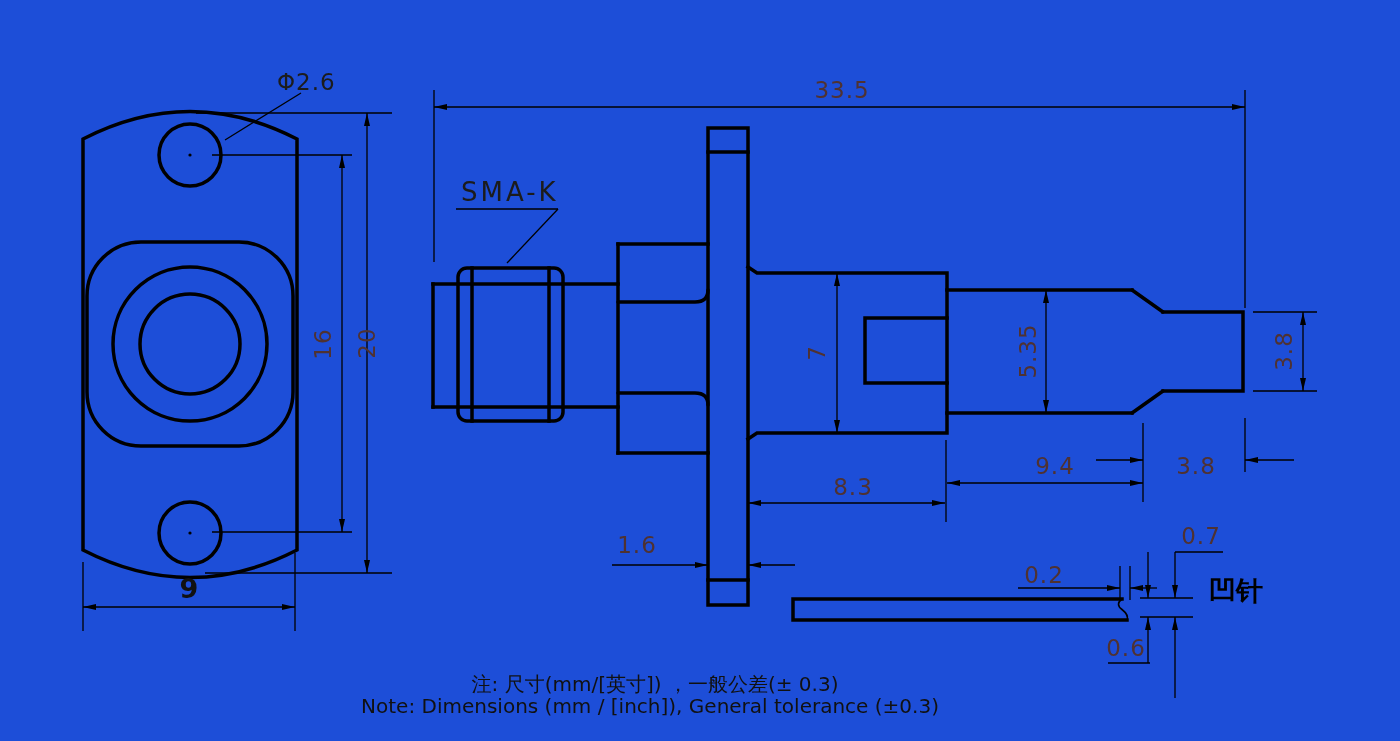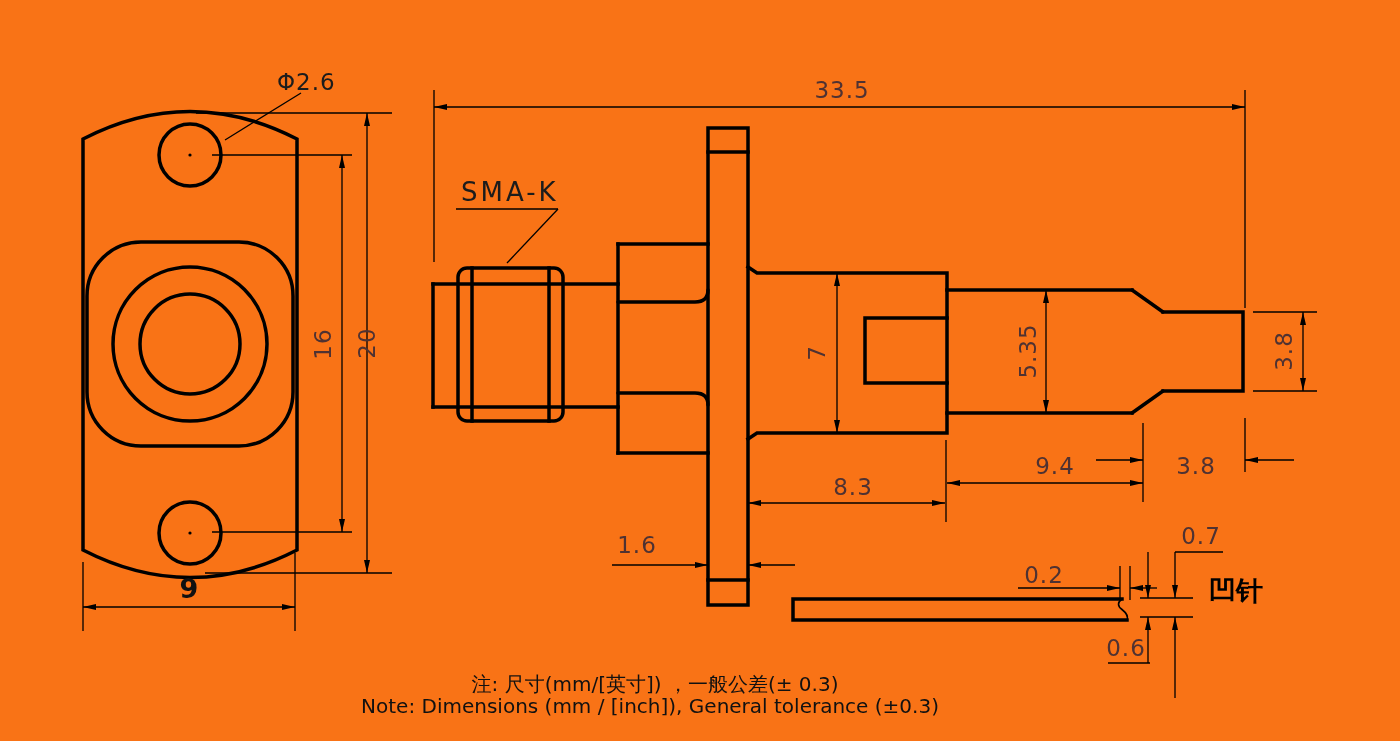--- a/index.html
+++ b/index.html
@@ -1,16 +1,16 @@
 <!DOCTYPE html>
 <html><head>
 <meta charset="utf-8">
 <style>
   html,body{margin:0;padding:0;background:#ffffff;}
-  .stage{width:1400px;height:741px;background:#f97316;position:relative;overflow:hidden;
+  .stage{width:1400px;height:741px;background:#1d4ed8;position:relative;overflow:hidden;
          font-family:"DejaVu Sans", sans-serif;}
   svg{display:block;}
   .thick{stroke:#000000;stroke-width:3.5;fill:none;stroke-linecap:square;}
   .thick-r{stroke:#000000;stroke-width:3.5;fill:none;stroke-linecap:round;}
   .thin{stroke:#000000;stroke-width:1.3;fill:none;}
   .med{stroke:#000000;stroke-width:1.6;fill:none;}
   .dimtxt{font-size:23px;fill:#4f3232;letter-spacing:1px;}
   .dimtxt-mid{text-anchor:middle;}
   .lbltxt{font-size:26px;fill:#1c1c1c;letter-spacing:3px;}
   .callout{font-size:23px;fill:#1c1c1c;letter-spacing:1px;}

